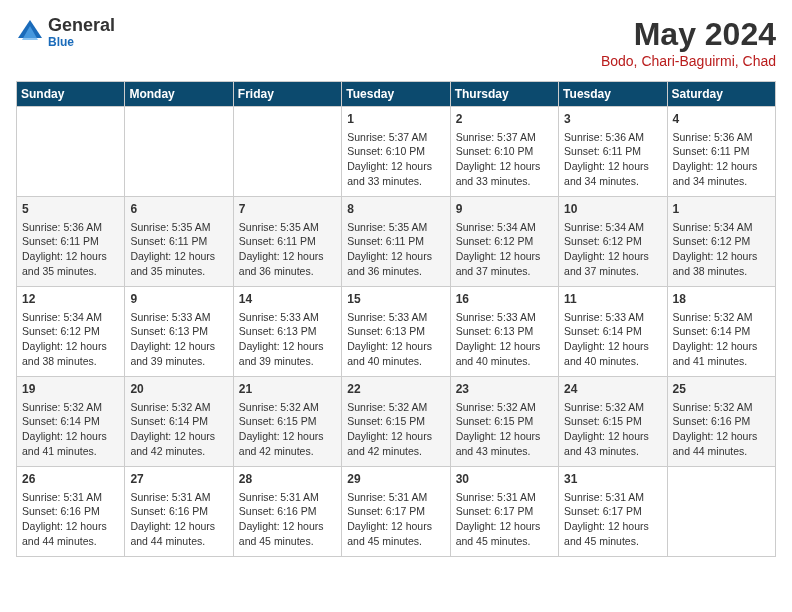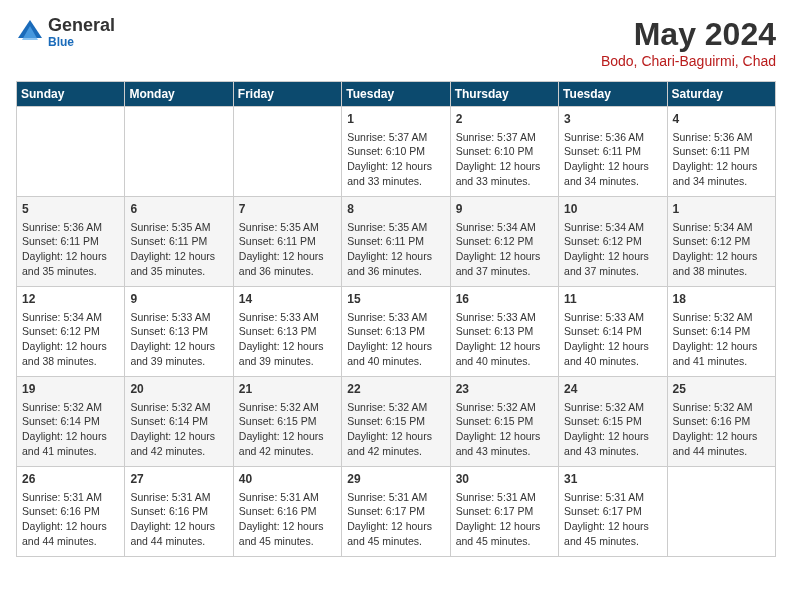--- a/index.html
+++ b/index.html
@@ -241,21 +241,21 @@
       <tr>
         <td>
           <span class="day-num">26</span>
           <div class="day-info">Sunrise: 5:31 AM<br>Sunset: 6:16 PM<br>Daylight: 12 hours and 44 minutes.</div>
         </td>
         <td>
           <span class="day-num">27</span>
           <div class="day-info">Sunrise: 5:31 AM<br>Sunset: 6:16 PM<br>Daylight: 12 hours and 44 minutes.</div>
         </td>
         <td>
-          <span class="day-num">40</span>
+          <span class="day-num">28</span>
           <div class="day-info">Sunrise: 5:31 AM<br>Sunset: 6:16 PM<br>Daylight: 12 hours and 45 minutes.</div>
         </td>
         <td>
           <span class="day-num">29</span>
           <div class="day-info">Sunrise: 5:31 AM<br>Sunset: 6:17 PM<br>Daylight: 12 hours and 45 minutes.</div>
         </td>
         <td>
           <span class="day-num">30</span>
           <div class="day-info">Sunrise: 5:31 AM<br>Sunset: 6:17 PM<br>Daylight: 12 hours and 45 minutes.</div>
         </td>

